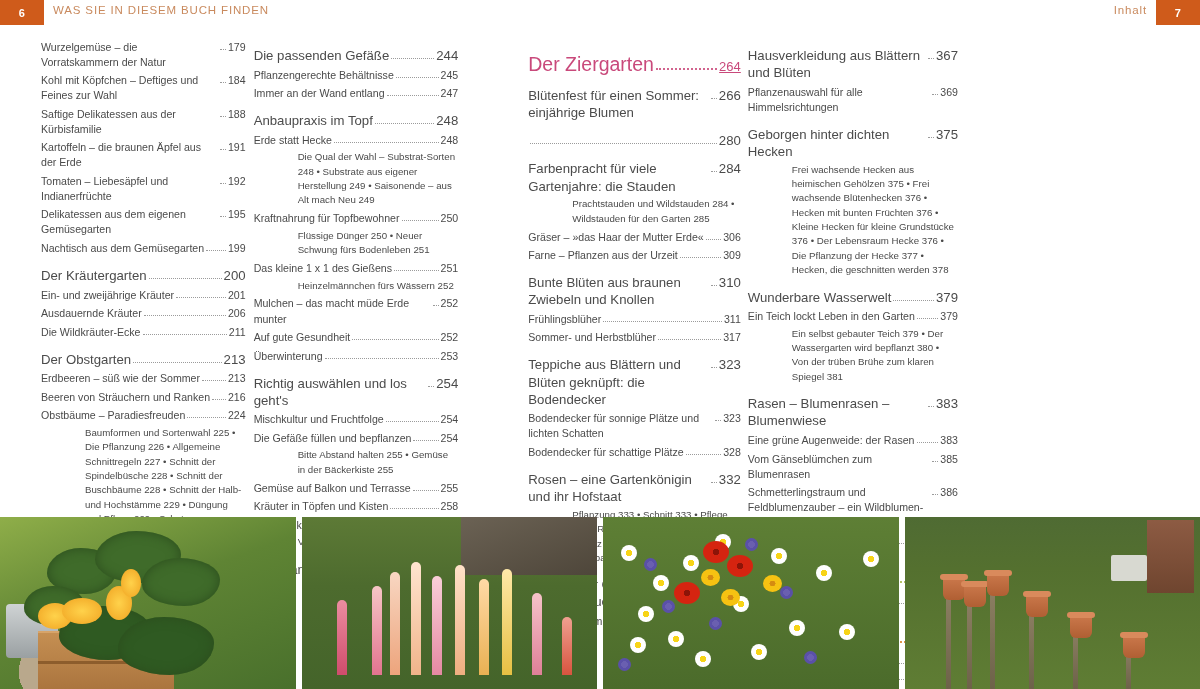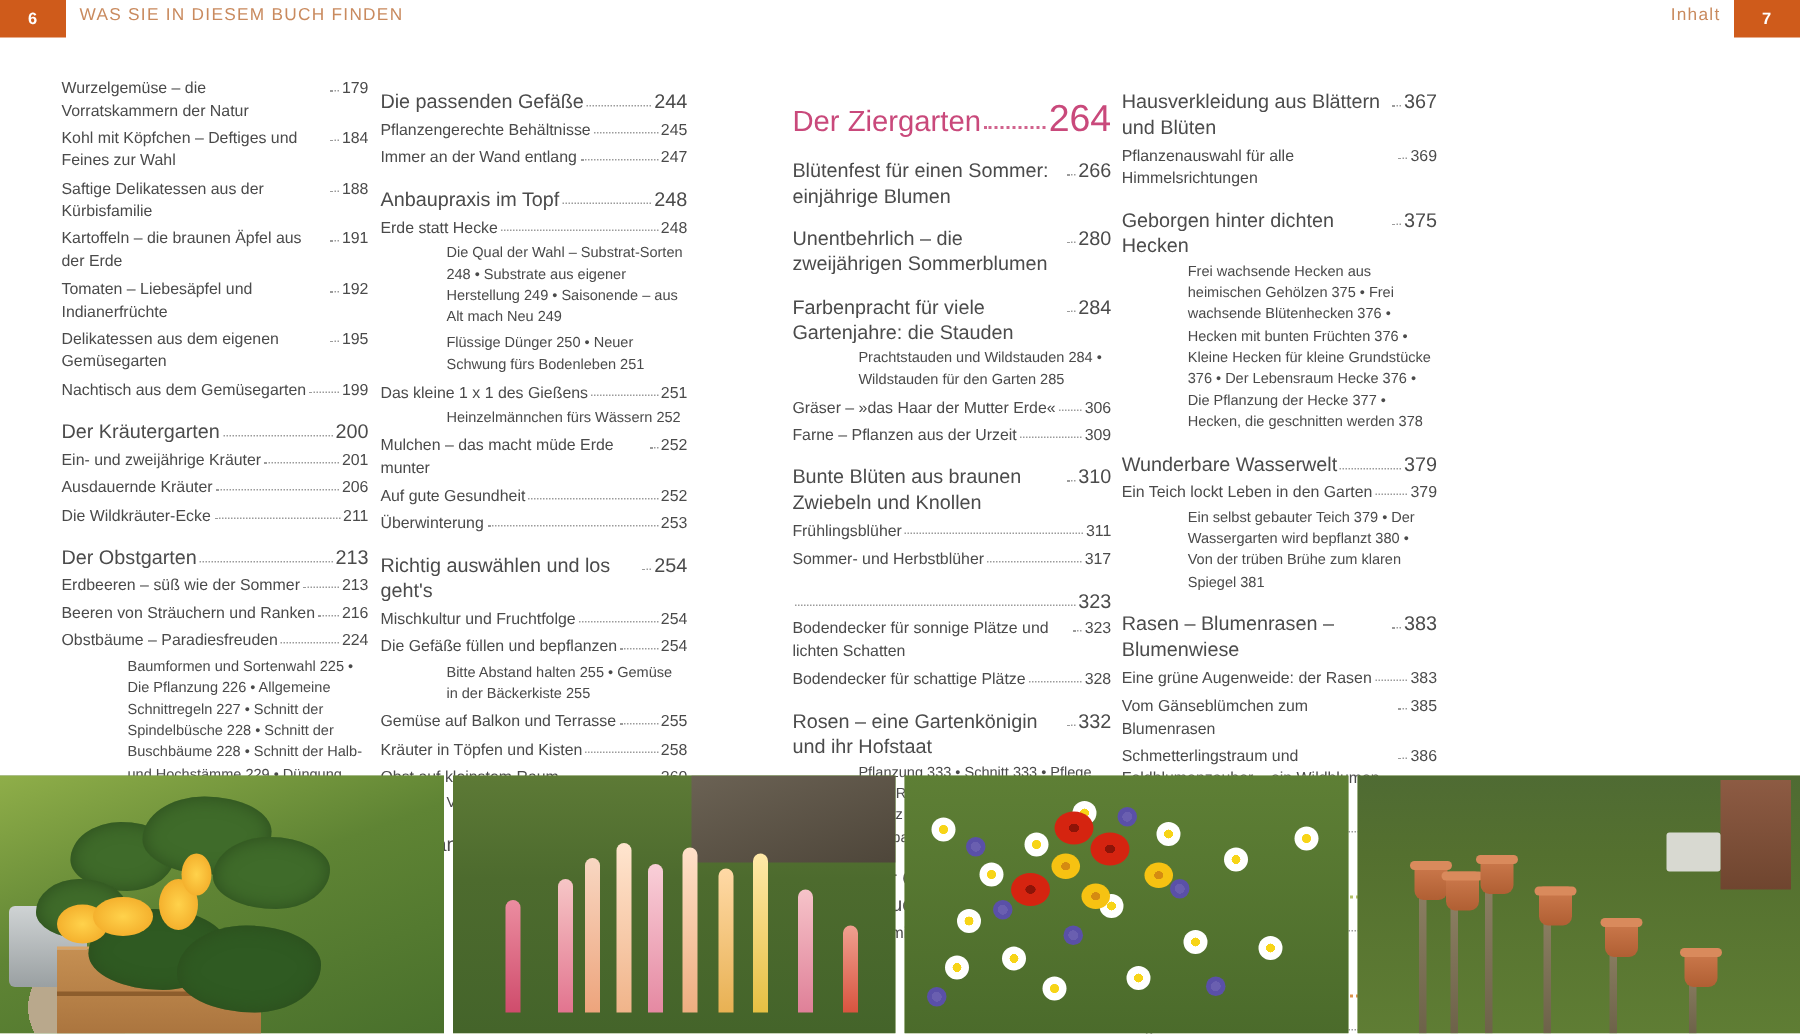--- a/index.html
+++ b/index.html
@@ -31,21 +31,21 @@
     text-transform:uppercase;
   }
   .running-head-right {
     position:absolute; top:4px; right:53px;
     font-size:11.5px; letter-spacing:.85px;
     color:#c98a5e;
   }
 
   
   .columns {
-    position:absolute; top:48px; left:0; width:958px; height:450px;
+    position:absolute; top:36px; left:0; width:958px; height:450px;
     display:flex;
   }
   .col { position:relative; }
   .col-1 { width:258px; margin-left:41px; }
   .col-2 { width:258px; margin-left:8px; }
   .col-3 { width:268px; margin-left:70px; }
   .col-4 { width:265px; margin-left:7px; }
 
   
   .entry {
@@ -64,21 +64,21 @@
 
   
   .chapter {
     font-size:19.5px;
     font-weight:normal;
     margin-top:17px;
     margin-bottom:5px;
     line-height:1.16;
   }
   .chapter .dots { border-bottom-width:2px; border-bottom-style:dotted; opacity:.85; margin-bottom:5px; }
-  .chapter .p { font-size:25px; }
+  .chapter .p { font-size:13px;text-decoration:underline; }
   .c-green  { color:#a8b74e; }
   .c-pink   { color:#c9497b; }
   .c-orange { color:#d8822c; }
 
   
   .section {
     font-size:13.2px; color:#4b4b4b;
     margin-top:11px; margin-bottom:1px;
     line-height:1.3;
   }
@@ -332,20 +332,25 @@
         <span class="t">Anbaupraxis im Topf</span>
         <span class="dots"></span>
         <span class="p">248</span>
       </div>
       <div class="entry item">
         <span class="t">Erde statt Hecke</span>
         <span class="dots"></span>
         <span class="p">248</span>
       </div>
       <div class="sub">Die Qual der Wahl – Substrat-Sorten 248 • Substrate aus eigener Herstellung 249 • Saisonende – aus Alt mach Neu 249</div>
+      <div class="entry item">
+        <span class="t">Kraftnahrung für Topfbewohner</span>
+        <span class="dots"></span>
+        <span class="p">250</span>
+      </div>
       <div class="sub">Flüssige Dünger 250 • Neuer Schwung fürs Bodenleben 251</div>
       <div class="entry item">
         <span class="t">Das kleine 1 x 1 des Gießens</span>
         <span class="dots"></span>
         <span class="p">251</span>
       </div>
       <div class="sub">Heinzelmännchen fürs Wässern 252</div>
       <div class="entry item">
         <span class="t">Mulchen – das macht müde Erde munter</span>
         <span class="dots"></span>
@@ -404,21 +409,20 @@
         <span class="t">Der Ziergarten</span>
         <span class="dots"></span>
         <span class="p">264</span>
       </div>
       <div class="entry section">
         <span class="t">Blütenfest für einen Sommer: einjährige Blumen</span>
         <span class="dots"></span>
         <span class="p">266</span>
       </div>
       <div class="entry section">
-        <span class="t">Unentbehrlich – die zweijährigen Sommerblumen</span>
         <span class="dots"></span>
         <span class="p">280</span>
       </div>
       <div class="entry section">
         <span class="t">Farbenpracht für viele Gartenjahre: die Stauden</span>
         <span class="dots"></span>
         <span class="p">284</span>
       </div>
       <div class="sub">Prachtstauden und Wildstauden 284 • Wildstauden für den Garten 285</div>
       <div class="entry item">
@@ -440,20 +444,21 @@
         <span class="t">Frühlingsblüher</span>
         <span class="dots"></span>
         <span class="p">311</span>
       </div>
       <div class="entry item">
         <span class="t">Sommer- und Herbstblüher</span>
         <span class="dots"></span>
         <span class="p">317</span>
       </div>
       <div class="entry section">
+        <span class="t">Teppiche aus Blättern und Blüten geknüpft: die Bodendecker</span>
         <span class="dots"></span>
         <span class="p">323</span>
       </div>
       <div class="entry item">
         <span class="t">Bodendecker für sonnige Plätze und lichten Schatten</span>
         <span class="dots"></span>
         <span class="p">323</span>
       </div>
       <div class="entry item">
         <span class="t">Bodendecker für schattige Plätze</span>

